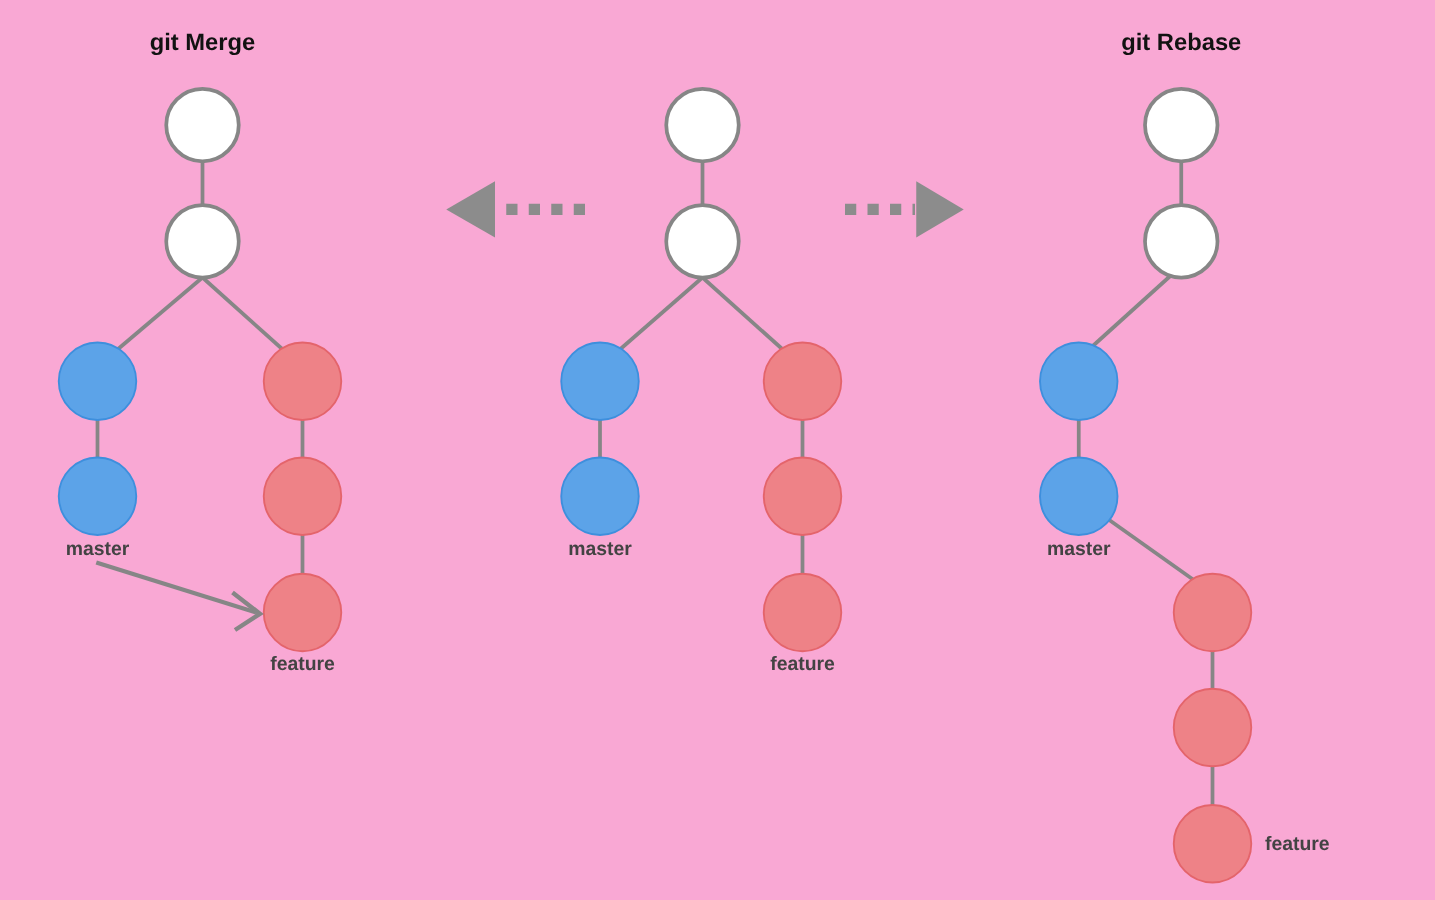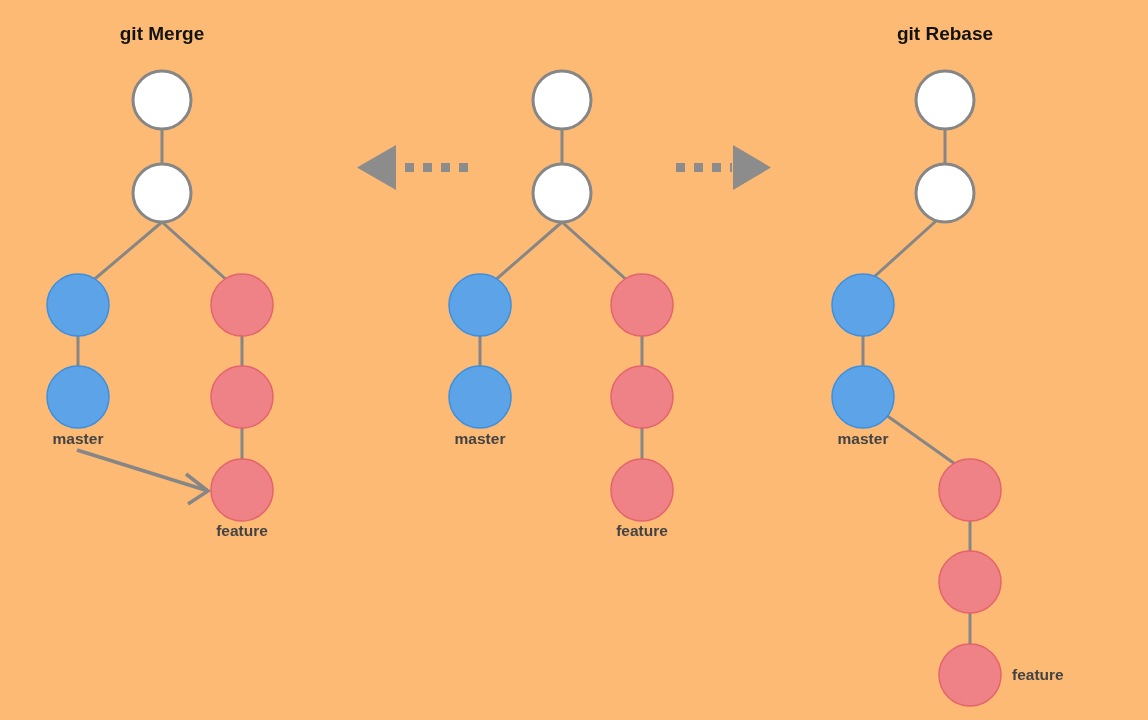--- a/index.html
+++ b/index.html
@@ -10,21 +10,21 @@
   body {
     width: 1148px;
     height: 720px;
     font-family: "Liberation Sans", sans-serif;
     overflow: hidden;
   }
   #stage {
     position: relative;
     width: 1148px;
     height: 720px;
-    background: #fdba74;
+    background: #f9a8d4;
   }
   svg#diagram {
     position: absolute;
     left: 0;
     top: 0;
     width: 1148px;
     height: 720px;
     display: block;
   }
   .panel-title {

